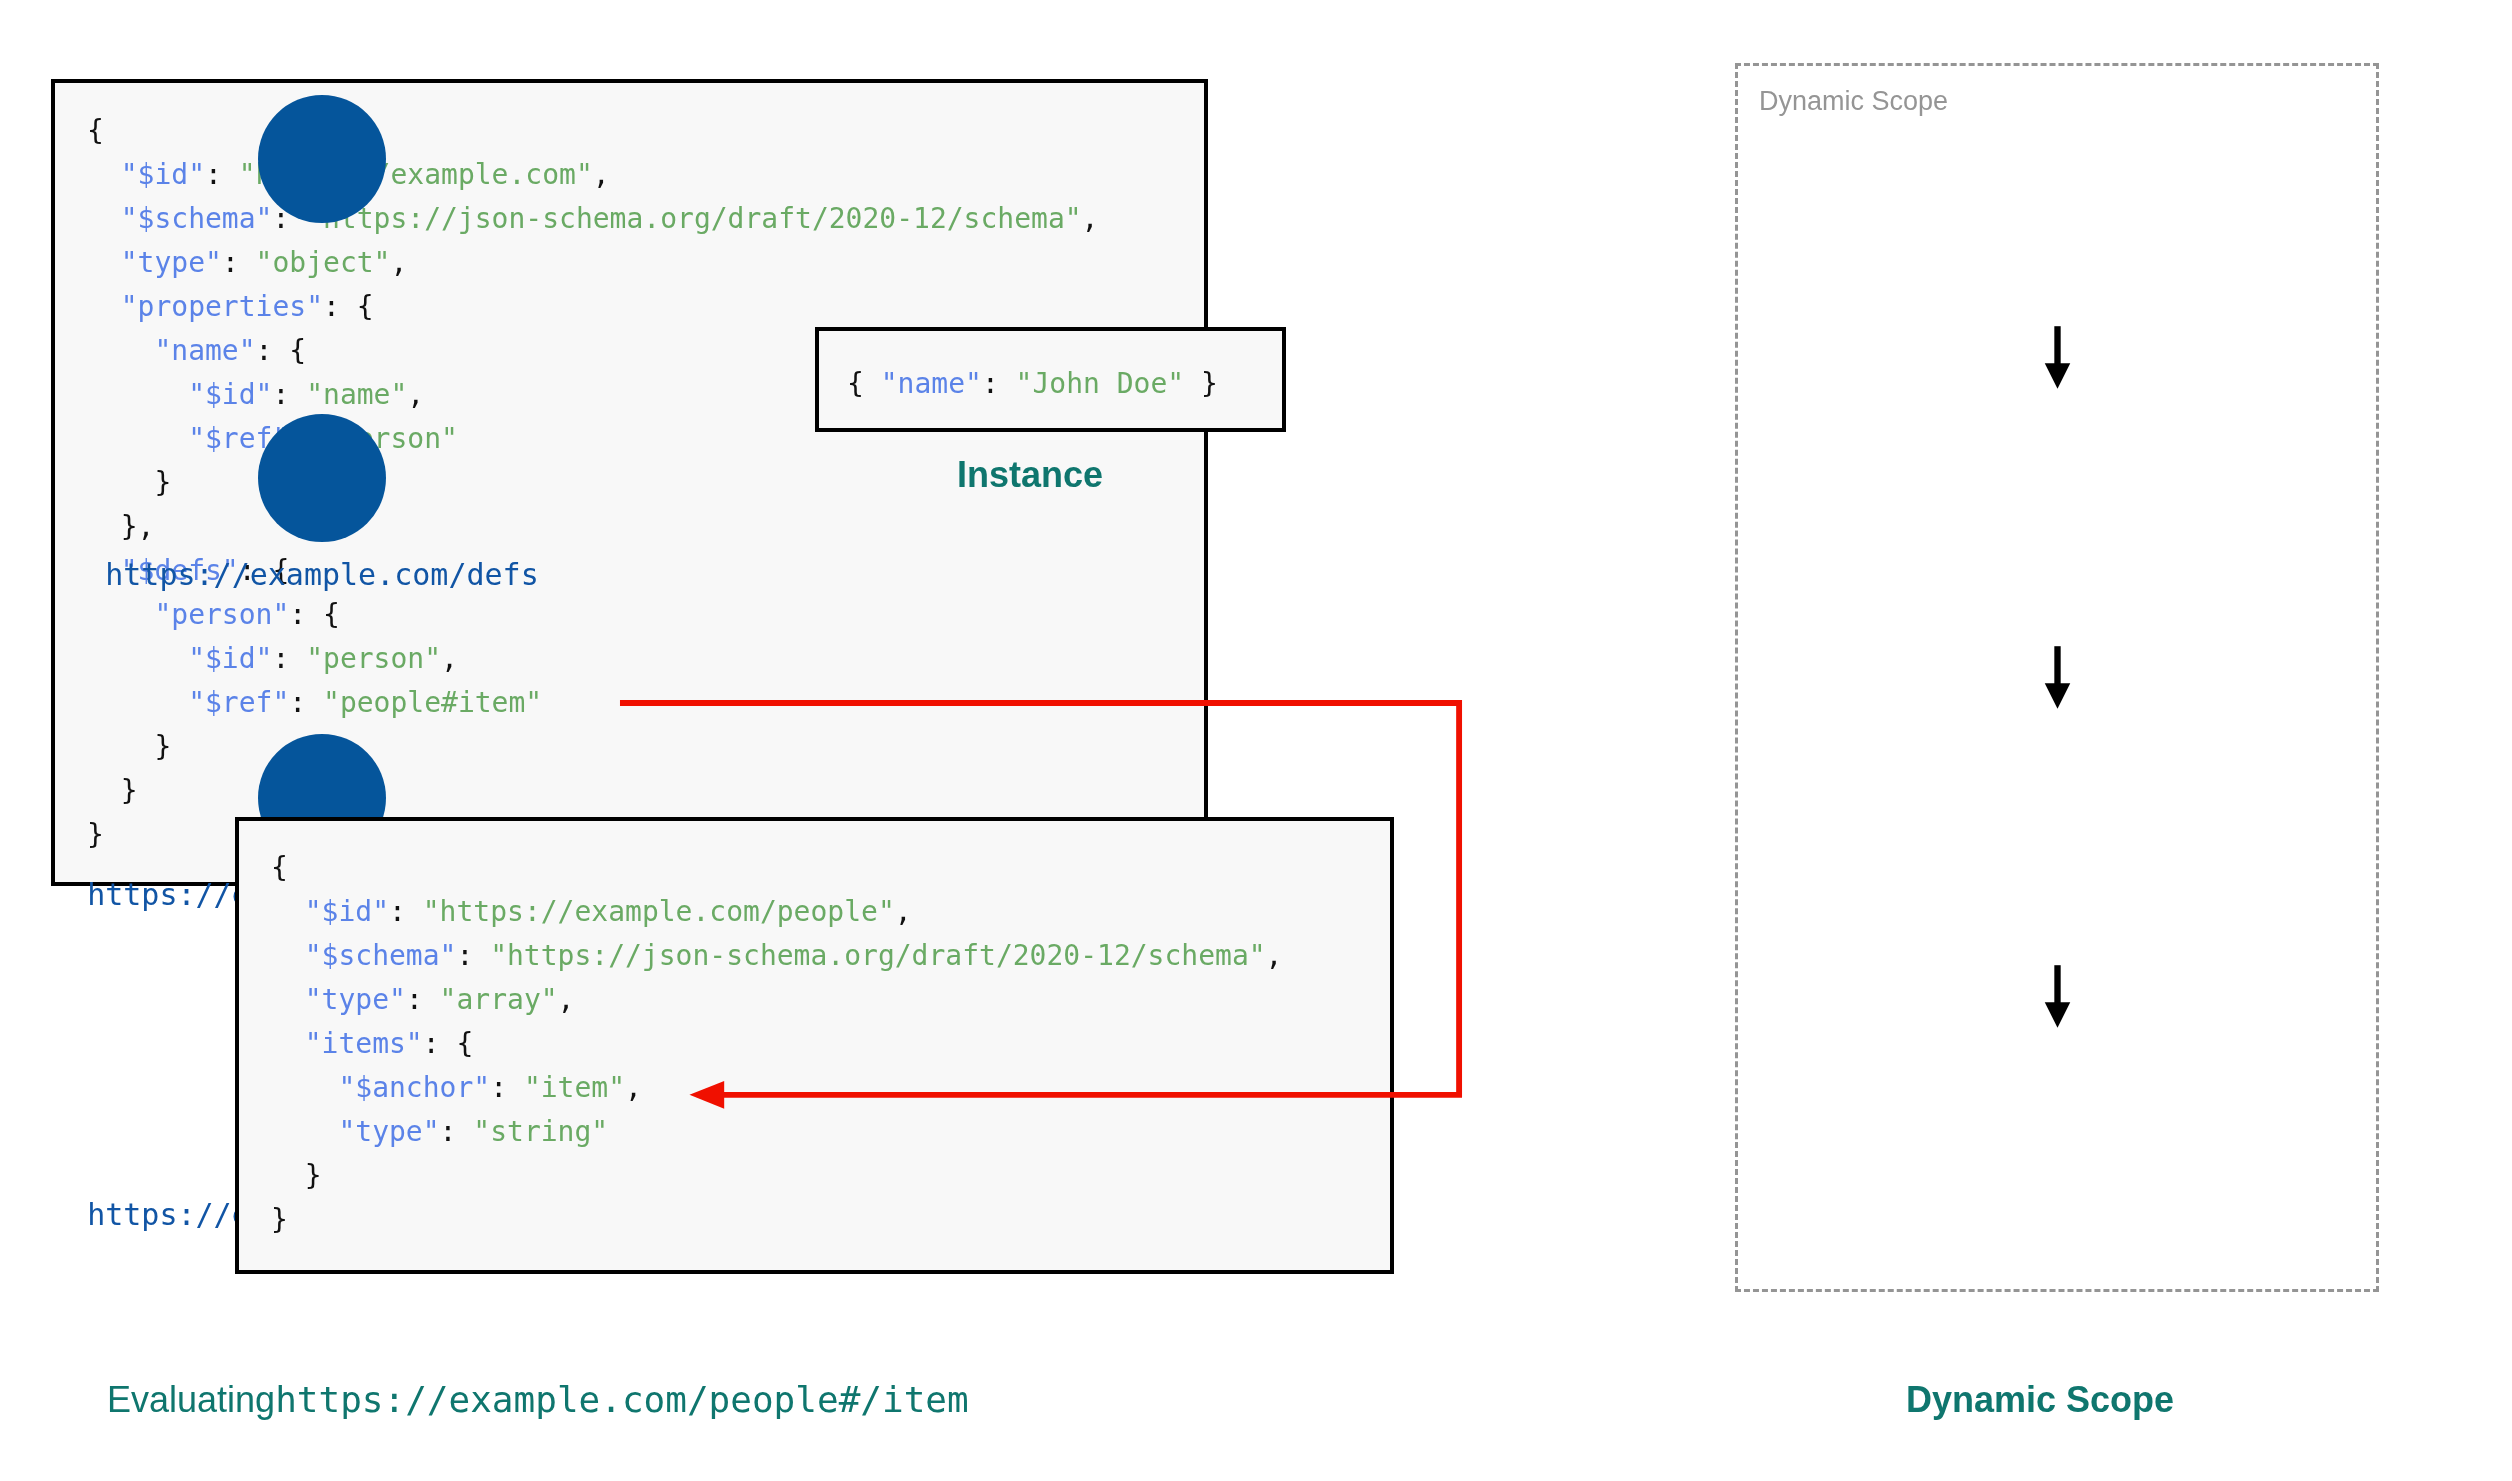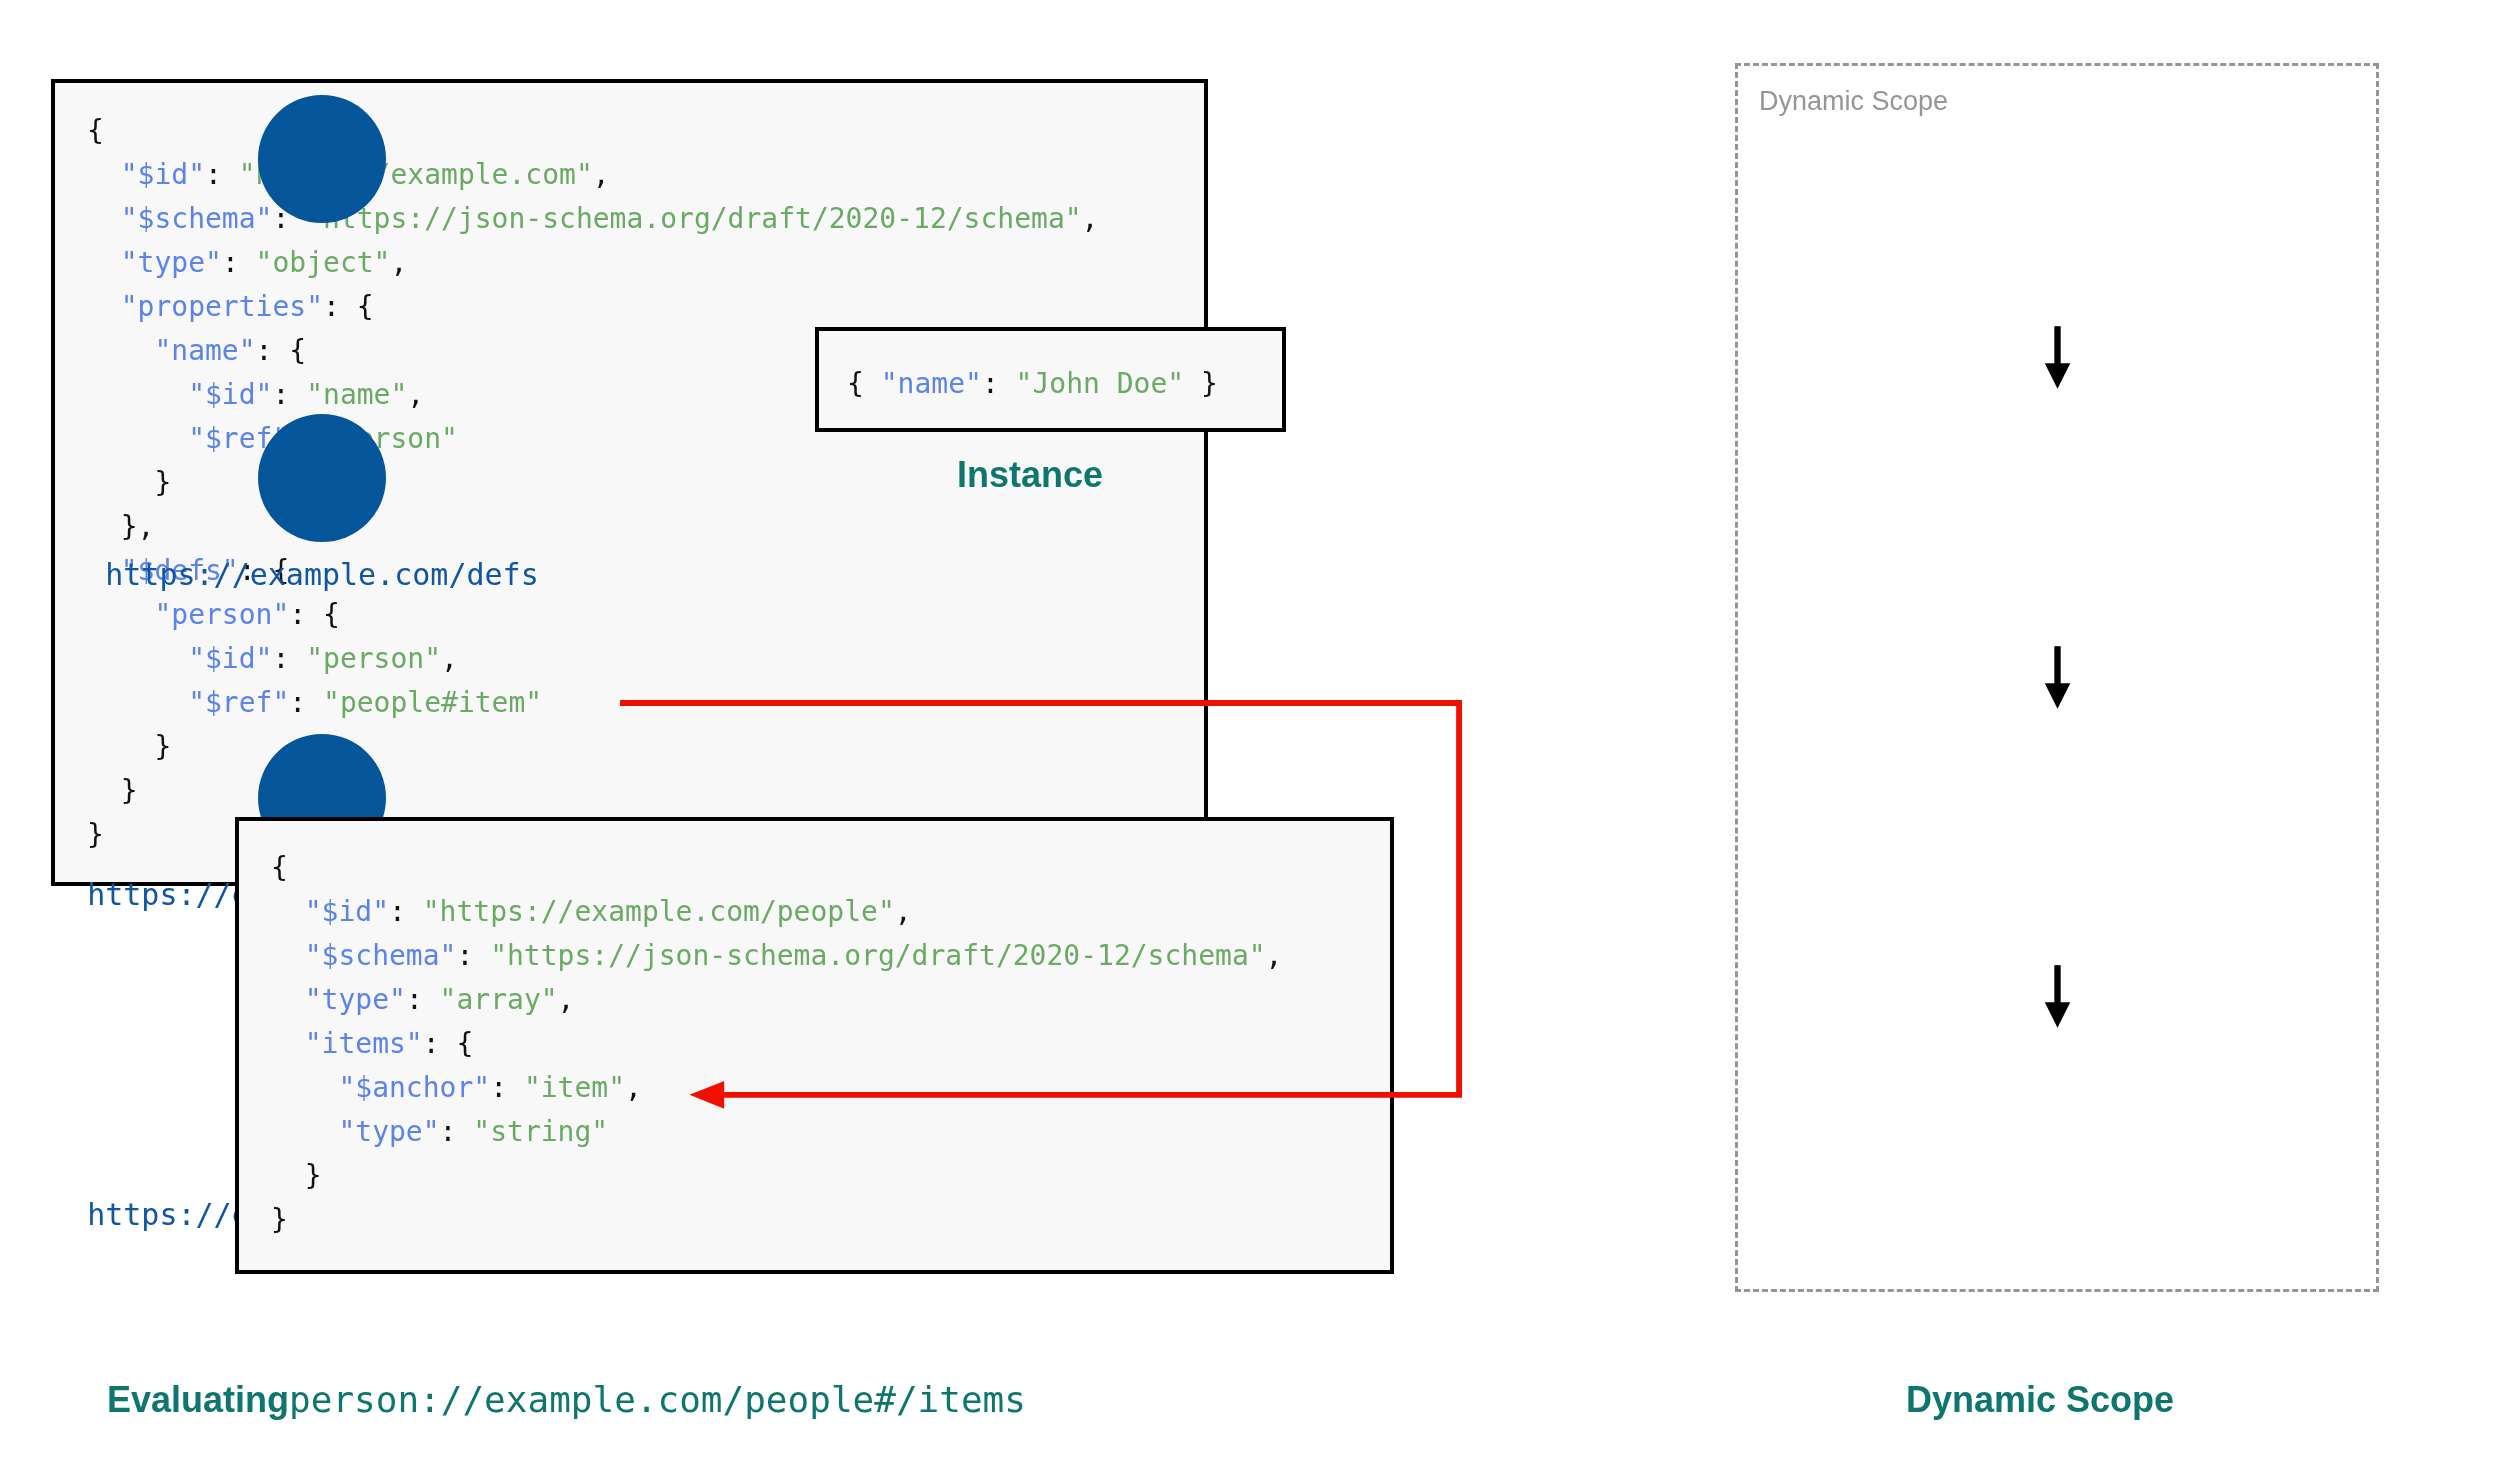--- a/index.html
+++ b/index.html
@@ -34,21 +34,21 @@
 
   #instance-code{font-size:28px;line-height:53px;}
 
   .caption{
     position:absolute;
     font-size:36px;
     color:#0f766e;
     white-space:nowrap;
   }
   #evaluating-caption{left:107px; top:1379px;}
-  #evaluating-caption .lbl{font-weight:bold;font-family:"Liberation Sans",sans-serif;}
+  #evaluating-caption .lbl{font-weight:normal;font-family:"Liberation Sans",sans-serif;}
   #evaluating-caption .uri{font-family:"DejaVu Sans Mono","Liberation Mono",monospace;font-weight:normal;}
   #dynamic-scope-caption{left:1906px; top:1379px; font-weight:bold;}
 
   
   #dynamic-scope-panel{
     position:absolute;
     left:1735px; top:63px;
     width:644px; height:1229px;
     border:3.7px dashed #959595;
     box-sizing:border-box;
@@ -122,21 +122,21 @@
 <span class="p">  }</span>
 <span class="p">}</span></div>
 </div>
 
 <svg id="red-link-svg" width="2512" height="1482" viewBox="0 0 4700 2772">
   <polyline points="1160,1315 2730,1315 2730,2048 1330,2048" fill="none" stroke="#f01000" stroke-width="11"></polyline>
   <polygon points="1290,2048 1355,2022 1355,2074" fill="#f01000"></polygon>
 </svg>
 
 <div class="caption" id="evaluating-caption">
-  <span class="lbl">Evaluating</span><span class="uri">person://example.com/people#/items</span>
+  <span class="lbl">Evaluating</span><span class="uri">https://example.com/people#/item</span>
 </div>
 
 <div id="dynamic-scope-panel"></div>
 <div id="dynamic-scope-panel-label">Dynamic Scope</div>
 
 <div class="node" id="node-0" style="top:95px;">
   <div class="circle"></div>
 </div>
 <svg class="arrow-svg" style="left:2031px;top:326px;" width="53" height="64" viewBox="0 0 100 120">
   <line x1="50" y1="0" x2="50" y2="82" stroke="#000" stroke-width="12"></line>

